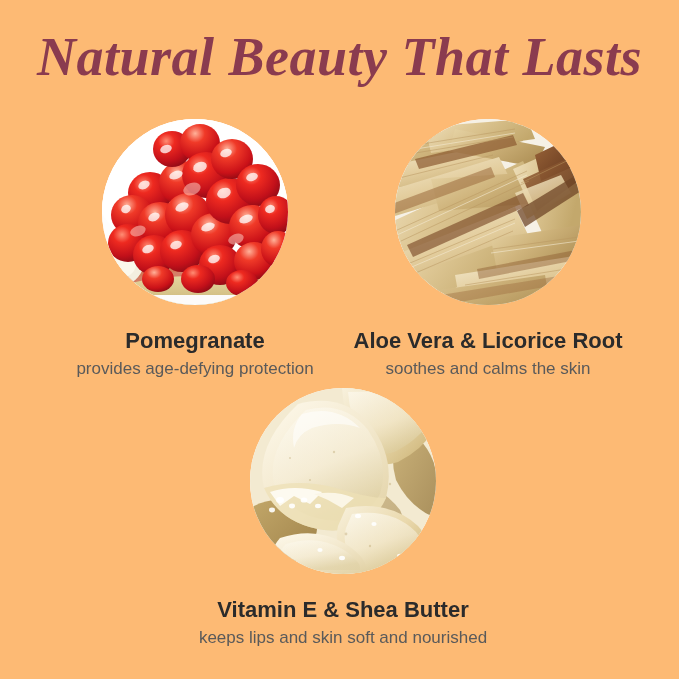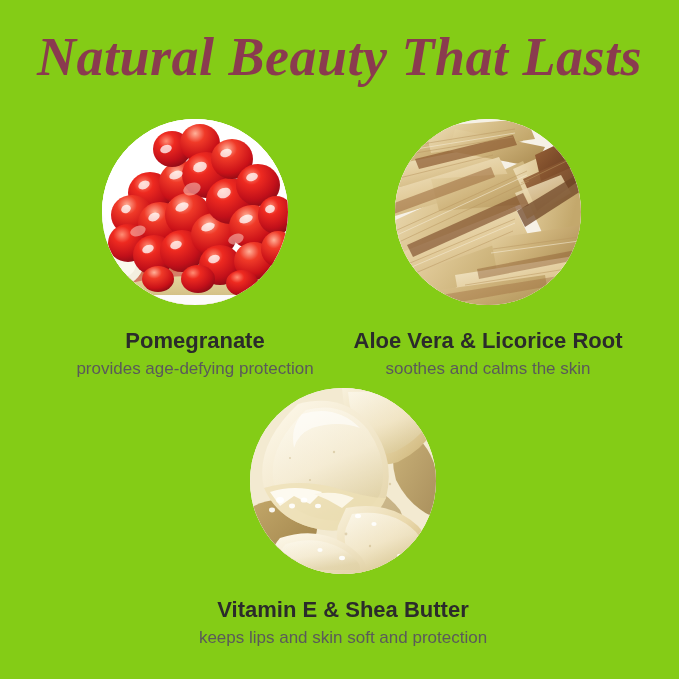--- a/index.html
+++ b/index.html
@@ -13,21 +13,21 @@
     background: #efeeee;
     font-family: "Liberation Sans", sans-serif;
     overflow: hidden;
     position: relative;
   }
 
   .page {
     position: relative;
     width: 679px;
     height: 679px;
-    background: #84cc16;
+    background: #fdba74;
   }
 
   
   .title {
     position: absolute;
     left: 0;
     top: 28px;
     width: 679px;
     text-align: center;
     font-family: "Liberation Serif", "DejaVu Serif", serif;
@@ -344,16 +344,16 @@
           <circle cx="60" cy="92" r="1.1"></circle>
           <circle cx="84" cy="64" r="1.2"></circle>
           <circle cx="40" cy="70" r="1"></circle>
           <circle cx="140" cy="96" r="1.2"></circle>
         </g>
 
         <path d="M52 26 Q86 16 110 40 Q88 32 62 40 Q48 46 44 60 Q40 40 52 26 Z" fill="#ffffff" opacity="0.55"></path>
       </svg>
     </div>
     <div class="ing-name">Vitamin E &amp; Shea Butter</div>
-    <div class="ing-desc">keeps lips and skin soft and protection</div>
+    <div class="ing-desc">keeps lips and skin soft and nourished</div>
   </div>
 
 </div>
 
 </body></html>

